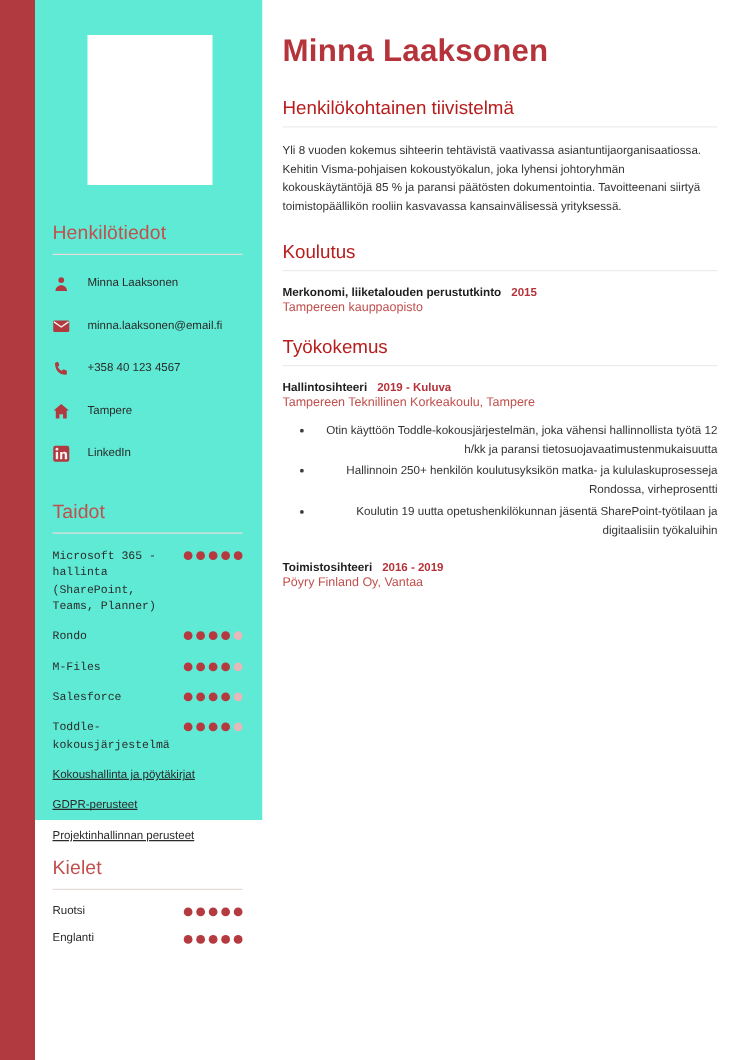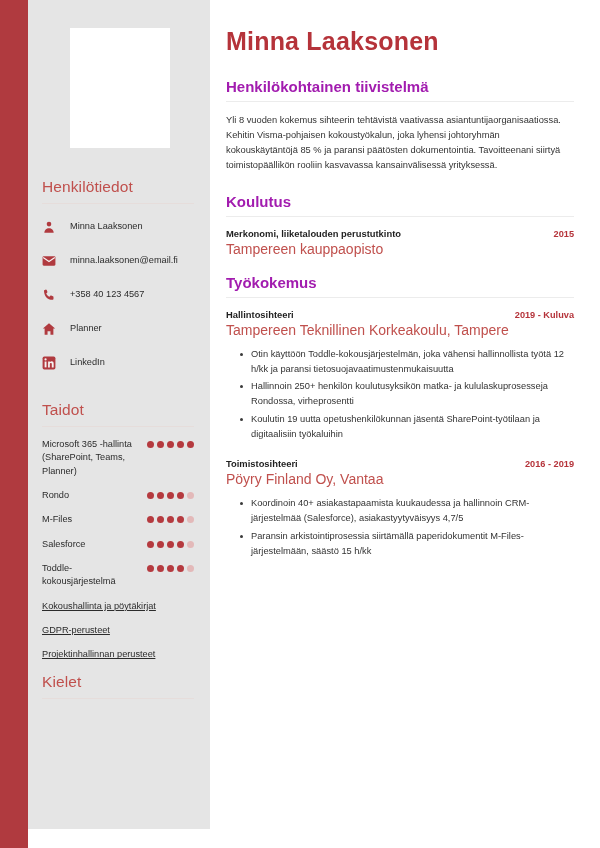--- a/index.html
+++ b/index.html
@@ -25,22 +25,22 @@
     width: 28px;
     flex: 0 0 28px;
     background: #b03a3f;
     height: 848px;
   }
 
   
   .sidebar {
     width: 182px;
     flex: 0 0 182px;
-    background: #e5e5e5;
-    height: 829px;
+    background: #5eead4;
+    height: 656px;
     padding: 0 14px 0 10px;
   }
 
   .photo-box {
     width: 100px;
     height: 120px;
     background: #ffffff;
     margin: 28px 0 0 32px;
   }
 
@@ -84,20 +84,21 @@
     padding-left: 6px;
   }
 
   
   .skill-row {
     display: flex;
     align-items: flex-start;
     justify-content: space-between;
     margin: 11px 2px 11px 4px;
     gap: 6px;
+    font-family: Liberation Mono, monospace;
   }
   .skill-name {
     font-size: 9.2px;
     color: #2b2b2b;
     line-height: 1.45;
     max-width: 108px;
   }
   .dots {
     display: flex;
     gap: 3px;
@@ -139,68 +140,69 @@
   .name {
     color: #b5333a;
     font-size: 25px;
     font-weight: bold;
     letter-spacing: .2px;
     line-height: 1.1;
     margin-bottom: 22px;
   }
 
   .main-heading {
-    color: #a21caf;
+    color: #b91c1c;
     font-size: 15px;
-    font-weight: 700;
+    font-weight: 400;
     margin-bottom: 6px;
   }
   .main-rule {
     height: 1px;
     background: #ececec;
     margin-bottom: 11px;
   }
 
   .summary {
     font-size: 9.3px;
     color: #333333;
     line-height: 1.62;
     margin-bottom: 20px;
   }
 
   .sec-block { margin-bottom: 17px; }
 
   .entry { margin-bottom: 4px; }
   .entry-top {
     display: flex;
-    justify-content: space-between;
+    justify-content: flex-start;
     align-items: baseline;
     gap: 8px;
   }
   .entry-title {
     font-size: 9.4px;
     font-weight: bold;
     color: #1f1f1f;
   }
   .entry-date {
     font-size: 9.2px;
     font-weight: bold;
     color: #b5333a;
     white-space: nowrap;
   }
   .entry-org {
-    font-size: 14px;
+    font-size: 10px;
     color: #c0504d;
     margin-top: 2px;
   }
 
   .bullets {
     margin: 9px 0 0 14px;
     padding: 0;
     list-style: none;
+    text-align: right;
   }
   .bullets li {
     position: relative;
     font-size: 9.3px;
     color: #333333;
     line-height: 1.6;
     padding-left: 11px;
     margin-bottom: 3px;
   }
   .bullets li::before {
@@ -259,21 +261,21 @@
         </span>
         <span class="contact-text">+358 40 123 4567</span>
       </div>
 
       <div class="contact-row">
         <span class="contact-icon">
           <svg width="14" height="14" viewBox="0 0 24 24">
               <path d="M12 2L1.5 11h3v11h5v-6h5v6h5V11h3z"></path>
             </svg>
         </span>
-        <span class="contact-text">Planner</span>
+        <span class="contact-text">Tampere</span>
       </div>
 
       <div class="contact-row">
         <span class="contact-icon">
           <svg width="14" height="14" viewBox="0 0 24 24">
             <rect x="1" y="1" width="22" height="22" rx="3"></rect>
             <rect x="4.5" y="9.5" width="3.2" height="10" fill="#f7f2f1"></rect>
             <circle cx="6.1" cy="5.8" r="1.9" fill="#f7f2f1"></circle>
             <path d="M10.5 9.5h3v1.4c.6-1 1.7-1.7 3.1-1.7 2.3 0 3.4 1.4 3.4 4v6.3h-3.2v-5.6c0-1.4-.5-2.1-1.6-2.1-1.2 0-1.8.8-1.8 2.2v5.5h-3z" fill="#f7f2f1"></path>
           </svg>
@@ -340,20 +342,42 @@
       <div id="skills-plain">
           <div class="plain-skill">Kokoushallinta ja pöytäkirjat</div>
           <div class="plain-skill">GDPR-perusteet</div>
           <div class="plain-skill">Projektinhallinnan perusteet</div>
         </div>
     </div>
 
     <div class="sec-langs">
       <div class="side-heading">Kielet</div>
       <div class="side-rule"></div>
+      <div id="langs-list">
+          <div class="lang-row">
+            <div class="lang-name">Ruotsi</div>
+            <div class="dots">
+              <span class="dot"></span>
+              <span class="dot"></span>
+              <span class="dot"></span>
+              <span class="dot"></span>
+              <span class="dot"></span>
+            </div>
+          </div>
+          <div class="lang-row">
+            <div class="lang-name">Englanti</div>
+            <div class="dots">
+              <span class="dot"></span>
+              <span class="dot"></span>
+              <span class="dot"></span>
+              <span class="dot"></span>
+              <span class="dot"></span>
+            </div>
+          </div>
+        </div>
     </div>
 
   </div>
 
   <div class="main">
 
     <div class="name">Minna Laaksonen</div>
 
     <div class="sec-block">
       <div class="main-heading">Henkilökohtainen tiivistelmä</div>
@@ -391,22 +415,18 @@
               <li>Koulutin 19 uutta opetushenkilökunnan jäsentä SharePoint-työtilaan ja digitaalisiin työkaluihin</li>
             </ul>
           </div>
           <div class="spacer-12"></div>
           <div class="entry">
             <div class="entry-top">
               <div class="entry-title">Toimistosihteeri</div>
               <div class="entry-date">2016 - 2019</div>
             </div>
             <div class="entry-org">Pöyry Finland Oy, Vantaa</div>
-            <ul class="bullets">
-              <li>Koordinoin 40+ asiakastapaamista kuukaudessa ja hallinnoin CRM-järjestelmää (Salesforce), asiakastyytyväisyys 4,7/5</li>
-              <li>Paransin arkistointiprosessia siirtämällä paperidokumentit M-Files-järjestelmään, säästö 15 h/kk</li>
-            </ul>
           </div>
         </div>
     </div>
 
   </div>
 </div>
 
 </body></html>

